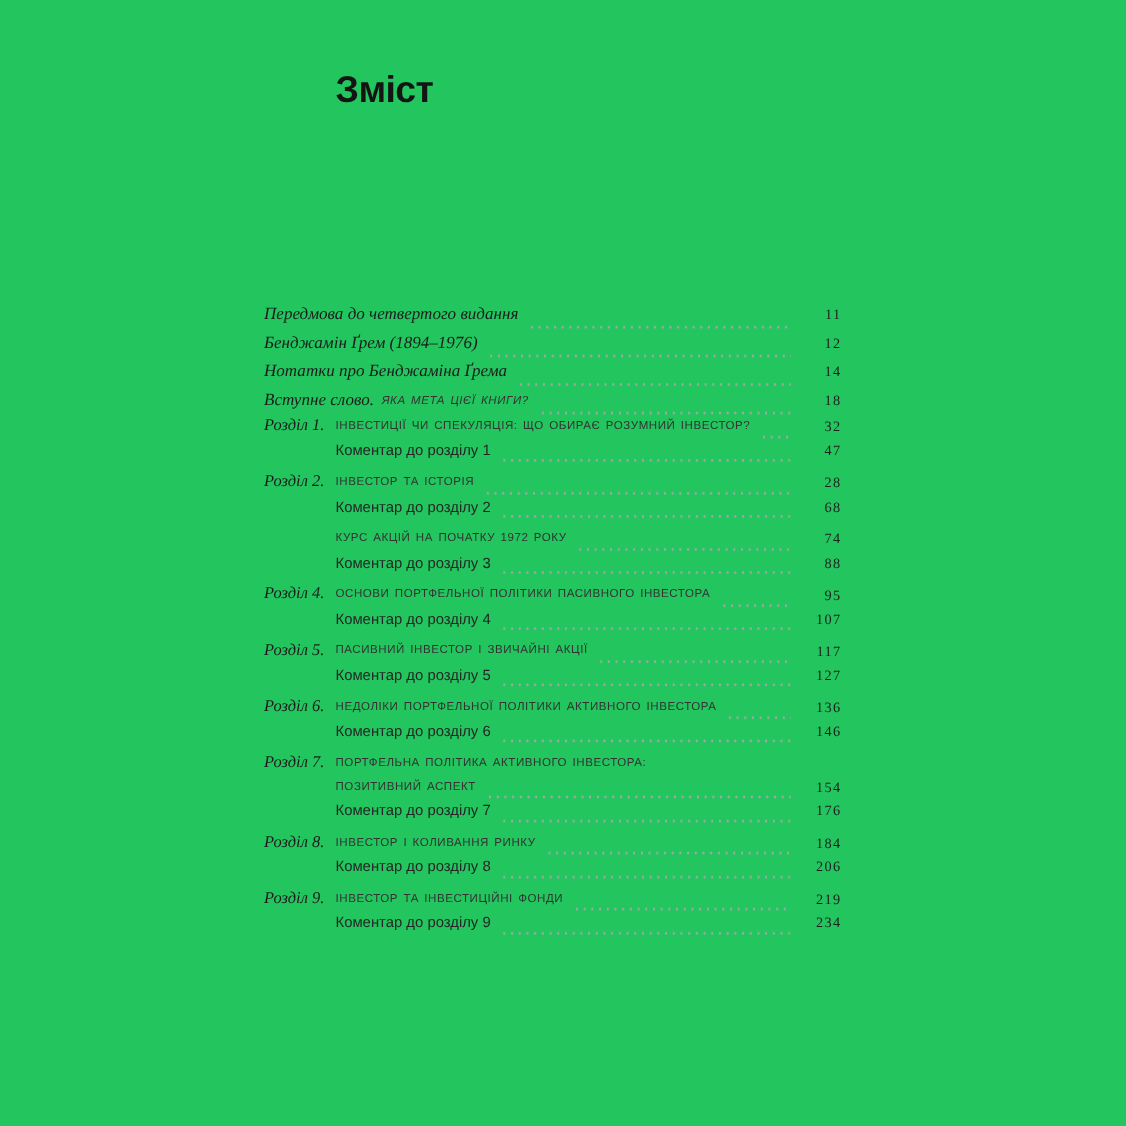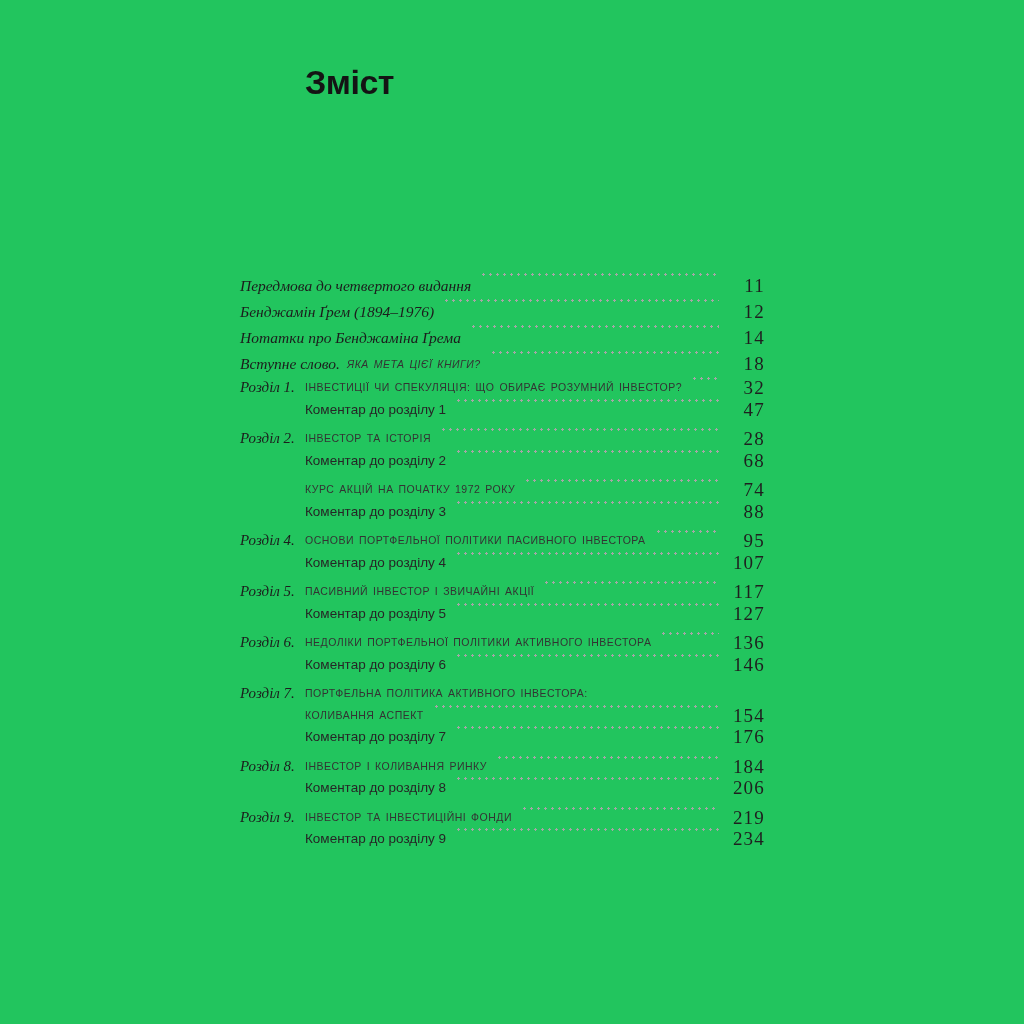--- a/index.html
+++ b/index.html
@@ -29,21 +29,21 @@
     font-size: 34px;
     line-height: 36px;
     letter-spacing: -0.5px;
     color: #141414;
   }
   .front-matter { margin-top: 173px; }
   .chapters { }
 
   .row {
     display: flex;
-    align-items: flex-start;
+    align-items: flex-end;
     line-height: 26px;
   }
   .row.compact { line-height: 21px; }
   .chapter .row { line-height: 21.5px; }
   .chapter { margin-bottom: 8px; }
 
   .spacer { flex: 0 0 65px; }
   .label-col {
     flex: 0 0 65px;
     font-family: "Liberation Serif", "DejaVu Serif", serif;
@@ -81,21 +81,21 @@
     margin: 0 10px 0 9px;
     background-image: radial-gradient(circle, #a6a6a6 1px, rgba(0,0,0,0) 1.4px);
     background-size: 7px 3px;
     background-repeat: repeat-x;
     background-position: left bottom;
   }
   .page-num {
     flex: 0 0 36px;
     text-align: right;
     font-family: "Liberation Serif", "DejaVu Serif", serif;
-    font-size: 19px;
+    font-size: 13px;
     letter-spacing: 1.2px;
     color: #1f1f1f;
     white-space: nowrap;
   }
 </style>
 </head>
 <body>
 
 <div class="canvas">
   <div class="content">
@@ -224,21 +224,21 @@
         </div>
       </div>
 
       <div class="chapter">
         <div class="row">
           <span class="label-col">Розділ 7.</span>
           <span class="caps">ПОРТФЕЛЬНА ПОЛІТИКА АКТИВНОГО ІНВЕСТОРА:</span>
         </div>
         <div class="row">
           <span class="spacer"></span>
-          <span class="caps">КОЛИВАННЯ АСПЕКТ</span>
+          <span class="caps">ПОЗИТИВНИЙ АСПЕКТ</span>
           <span class="dots"></span>
           <span class="page-num">154</span>
         </div>
         <div class="row">
           <span class="spacer"></span>
           <span class="comment">Коментар до розділу 7</span>
           <span class="dots"></span>
           <span class="page-num">176</span>
         </div>
       </div>

